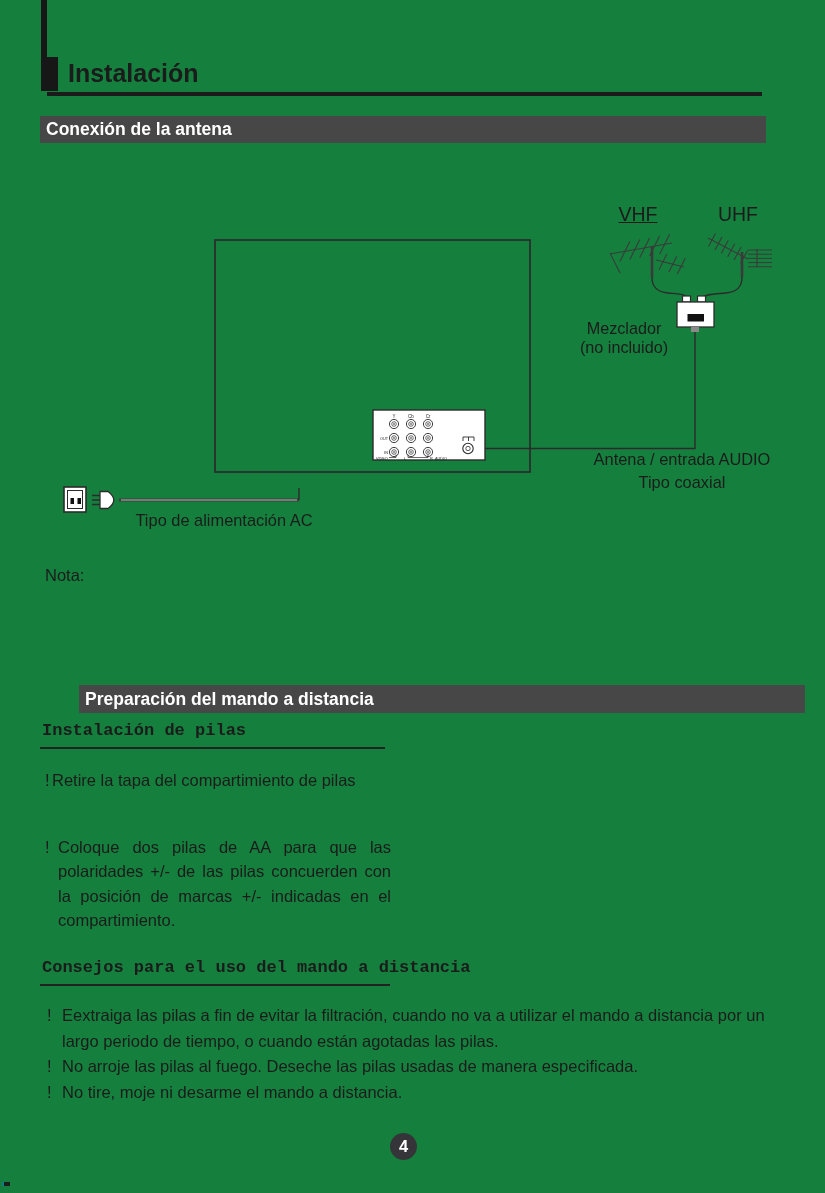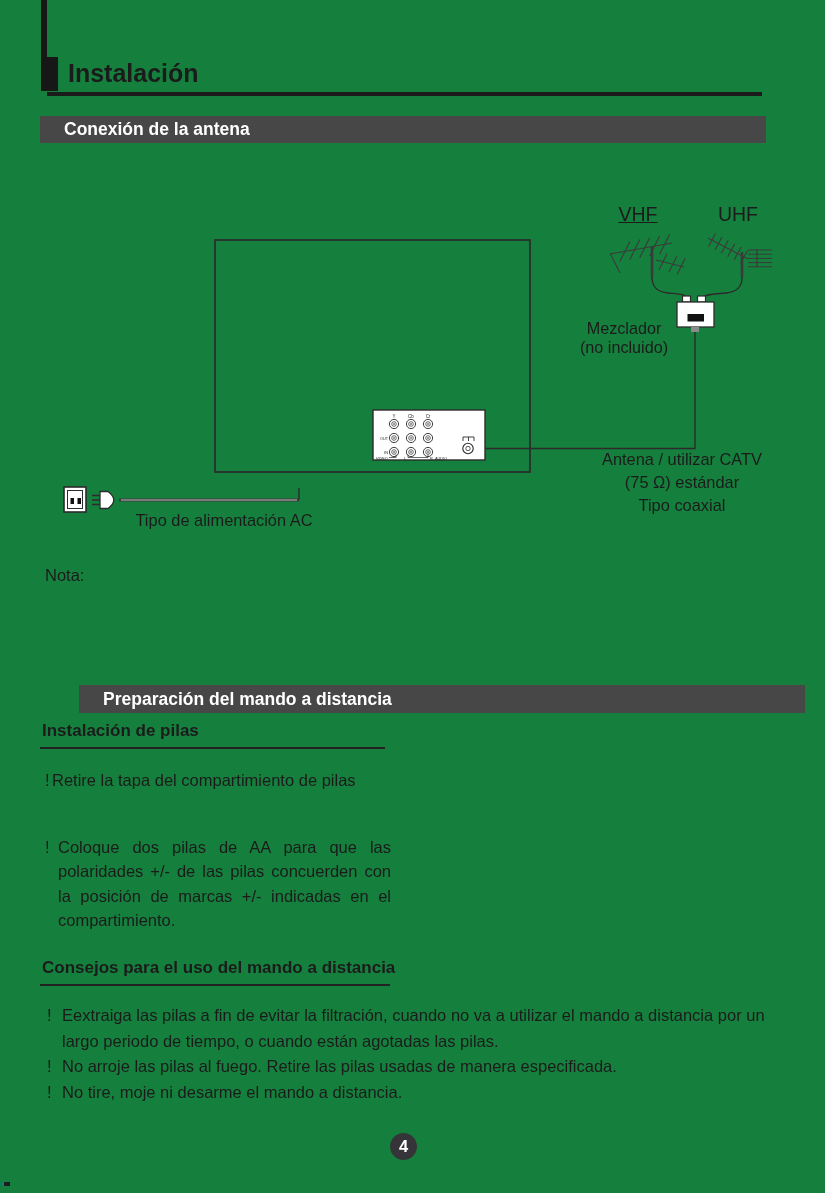--- a/index.html
+++ b/index.html
@@ -9,35 +9,35 @@
   }
   .abs{position:absolute;}
   
   .mark-thin{left:41px;top:0;width:6px;height:58px;background:#171717;}
   .mark-block{left:41px;top:57px;width:17px;height:34px;background:#171717;}
   .mark-bottom{left:2px;top:1182px;width:8px;height:4px;background:linear-gradient(90deg,#0e7c8c 0 2px,#1d1d1d 2px);}
   
   .page-title{left:68px;top:59px;font-size:25px;font-weight:bold;}
   .title-rule{left:47px;top:92px;width:715px;height:4px;background:#1b1b1b;}
   
-  .section-bar{left:40px;width:726px;background:#474747;color:#ffffff;font-weight:bold;font-size:17.5px;padding-left:24px;box-sizing:border-box;display:flex;align-items:center;}
+  .section-bar{left:40px;width:726px;background:#474747;color:#ffffff;font-weight:bold;font-size:17.5px;padding-left:6px;box-sizing:border-box;display:flex;align-items:center;}
   .bar1{top:116px;height:27px;}
   .bar2{top:685px;height:28px;margin-left:39px;}
   .intro{left:40px;top:149px;width:752px;font-size:16.5px;line-height:25.5px;}
   
   .vhf{left:609px;top:203px;width:58px;text-align:center;font-size:19.5px;text-decoration:underline;}
   .uhf{left:708px;top:203px;width:60px;text-align:center;font-size:19.5px;}
   .mixer-label{left:570px;top:319px;width:108px;text-align:center;font-size:16.2px;line-height:18.5px;}
   .ant-input-label{left:571px;top:448px;width:222px;text-align:center;font-size:16.4px;line-height:23px;}
   .power-label{left:122px;top:511px;width:204px;text-align:center;font-size:16.4px;}
   
   .note-head{left:45px;top:566px;font-size:16.5px;font-weight:normal;}
   .note-items{left:45px;top:590px;width:780px;font-size:16.4px;line-height:26.3px;}
   
-  .sub-head{left:42px;font-size:17px;font-weight:bold;}
+  .sub-head{left:42px;font-size:17px;font-weight:bold;font-family:Liberation Mono, monospace;}
   .sub1{top:721px;}
   .sub2{top:958px;}
   .rule-sub1{left:40px;top:747px;width:345px;height:2px;background:#222;}
   .rule-sub2{left:40px;top:984px;width:350px;height:2px;background:#222;}
   .step1{left:45px;top:771px;width:740px;font-size:16.5px;padding-left:7px;}
   .step2{left:45px;top:816px;width:333px;font-size:16.5px;line-height:24.3px;text-align:justify;padding-left:13px;}
   .hang{position:relative;}
   .hang .bullet{position:absolute;left:0;top:0;font-weight:normal;}
   .tips{left:45px;top:1003px;width:745px;font-size:16.5px;line-height:25.6px;}
   .tip{position:relative;padding-left:17px;}
@@ -167,22 +167,21 @@
     <path d="M299,500 V488" stroke="#2b2b2b" stroke-width="1.4" fill="none"></path>
   </svg>
 
   <div class="abs vhf">VHF</div>
   <div class="abs uhf">UHF</div>
   <div class="abs mixer-label">
     <div>Mezclador</div>
     <div>(no incluido)</div>
   </div>
   <div class="abs ant-input-label">
-    <div>Antena / utilizar CATV</div>
-    <div>(75 Ω) estándar</div>
+    <div>Antena / entrada AUDIO</div>
     <div>Tipo coaxial</div>
   </div>
   <div class="abs power-label">Tipo de alimentación AC</div>
 
   <div class="abs note-head">Nota:</div>
 
   <div class="abs section-bar bar2">
     <span>Preparación del mando a distancia</span>
   </div>
 
@@ -201,21 +200,21 @@
   <div class="abs sub-head sub2">Consejos para el uso del mando a distancia</div>
   <div class="abs rule-sub2"></div>
 
   <div class="abs tips">
     <div class="tip">
       <span class="bullet">!</span>
       <span>Eextraiga las pilas a fin de evitar la filtración, cuando no va a utilizar el mando a distancia por un largo periodo de tiempo, o cuando están agotadas las pilas.</span>
     </div>
     <div class="tip">
       <span class="bullet">!</span>
-      <span>No arroje las pilas al fuego. Retire las pilas usadas de manera especificada.</span>
+      <span>No arroje las pilas al fuego. Deseche las pilas usadas de manera especificada.</span>
     </div>
     <div class="tip">
       <span class="bullet">!</span>
       <span>No tire, moje ni desarme el mando a distancia.</span>
     </div>
   </div>
 
   <div class="abs page-num">
     <span>4</span>
   </div>

